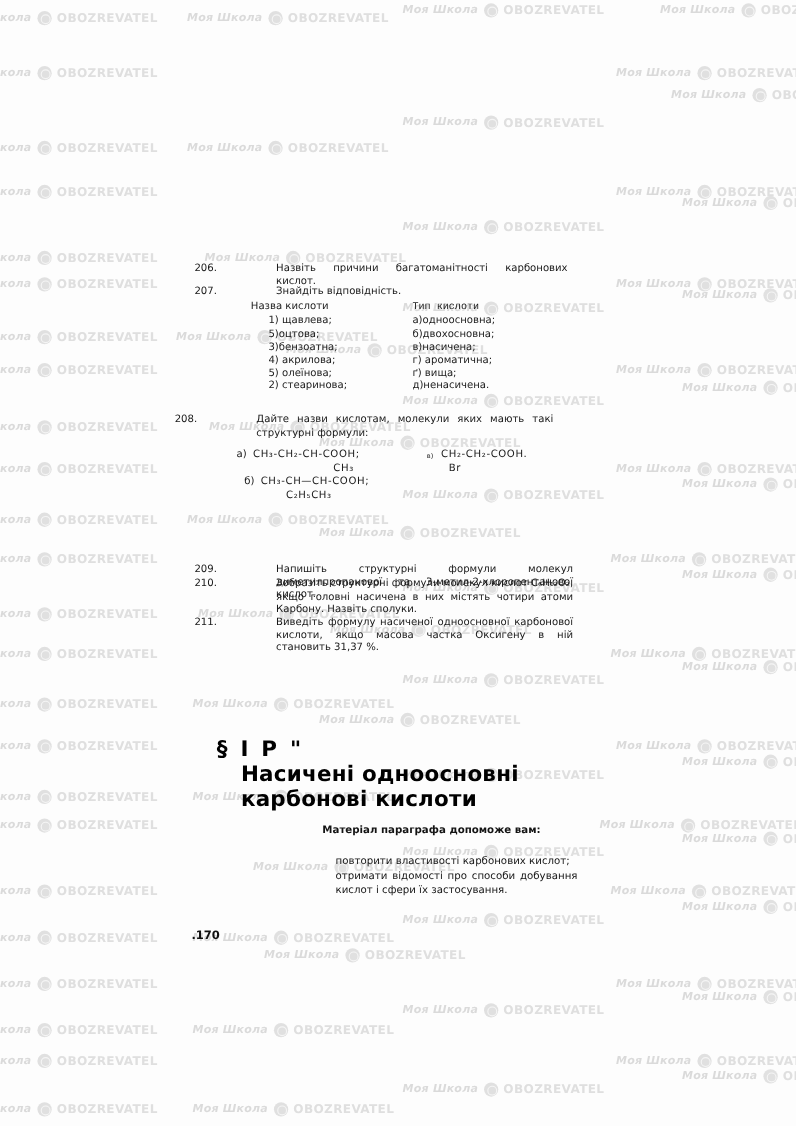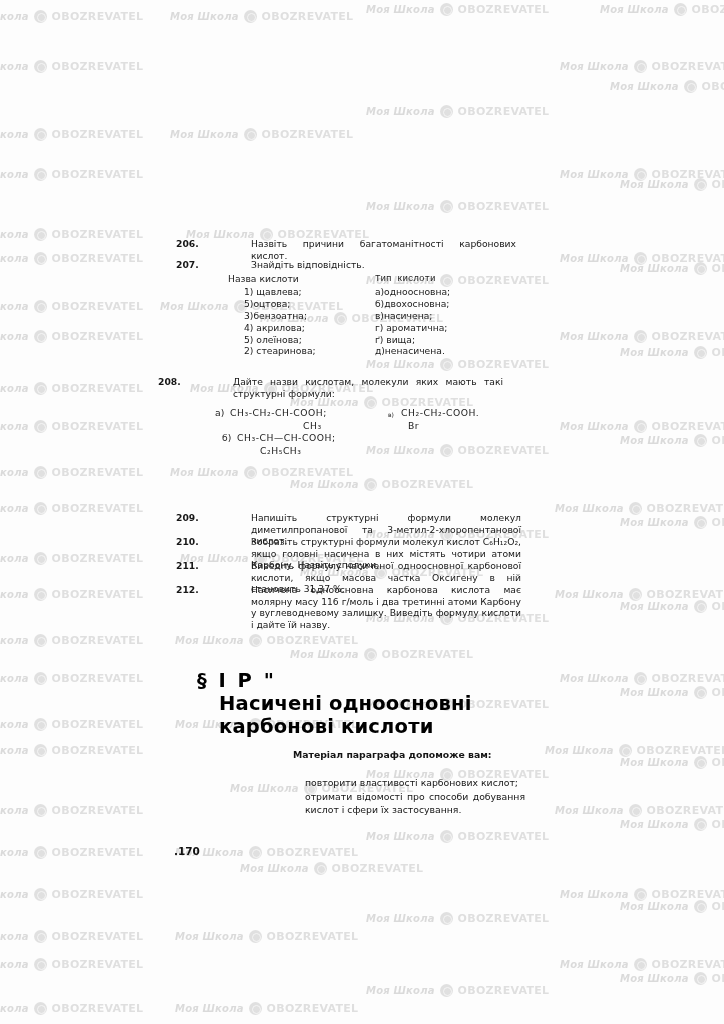--- a/index.html
+++ b/index.html
@@ -80,22 +80,22 @@
   .ex {
     font-size: 9.2px;
     line-height: 11.6px;
     color: #171717;
     display: flex;
     gap: 5px;
   }
   .ex-num {
     flex: 0 0 auto;
     width: 22px;
-    text-align: left;
-    font-weight: bold;
+    text-align: center;
+    font-weight: normal;
   }
   .ex-body {
     flex: 1 1 auto;
     text-align: justify;
     margin-left: 48px;
   }
 
   
   .match {
     display: flex;
@@ -633,34 +633,30 @@
       <div class="frow">
         <span class="fabs chem" style="left:84px;">C₂H₅CH₃</span>
       </div>
     </div>
 
     <div class="blk ex" style="left:176px; top:512px; width:345px;">
       <span class="ex-num">209.</span>
       <span class="ex-body">Напишіть структурні формули молекул диметилпропанової та 3-метил-2-хлоропентанової кислот.</span>
     </div>
 
-    <div class="blk ex" style="left:176px; top:536px; width:345px;">
+    <div class="blk ex" style="left:176px; top:525px; width:345px;">
       <span class="ex-num">210.</span>
       <span class="ex-body">Зобразіть структурні формули молекул кислот C₆H₁₂O₂, якщо головні насичена в них містять чотири атоми Карбону. Назвіть сполуки.</span>
     </div>
 
     <div class="blk ex" style="left:176px; top:560px; width:345px;">
       <span class="ex-num">211.</span>
       <span class="ex-body">Виведіть формулу насиченої одноосновної карбонової кислоти, якщо масова частка Оксигену в ній становить 31,37 %.</span>
     </div>
 
-    <div class="blk ex" style="left:176px; top:584px; width:345px;">
-      <span class="ex-num">212.</span>
-      <span class="ex-body">Насичена одноосновна карбонова кислота має молярну масу 116 г/моль і два третинні атоми Карбону у вуглеводневому залишку. Виведіть формулу кислоти і дайте їй назву.</span>
-    </div>
 
     <div class="blk" id="heading" style="left:197px; top:669px; width:330px;">
       <span class="para-num">§ I Р "</span><span class="h-title"><span>Насичені одноосновні</span><br><span>карбонові кислоти</span></span>
     </div>
 
     <div class="blk" id="material" style="left:293px; top:748px; width:232px;">
       <div class="mat-head">Матеріал параграфа допоможе вам:</div>
       <ul>
         <li>повторити властивості карбонових кислот;</li>
         <li>отримати відомості про способи добування кислот і сфери їх застосування.</li>

